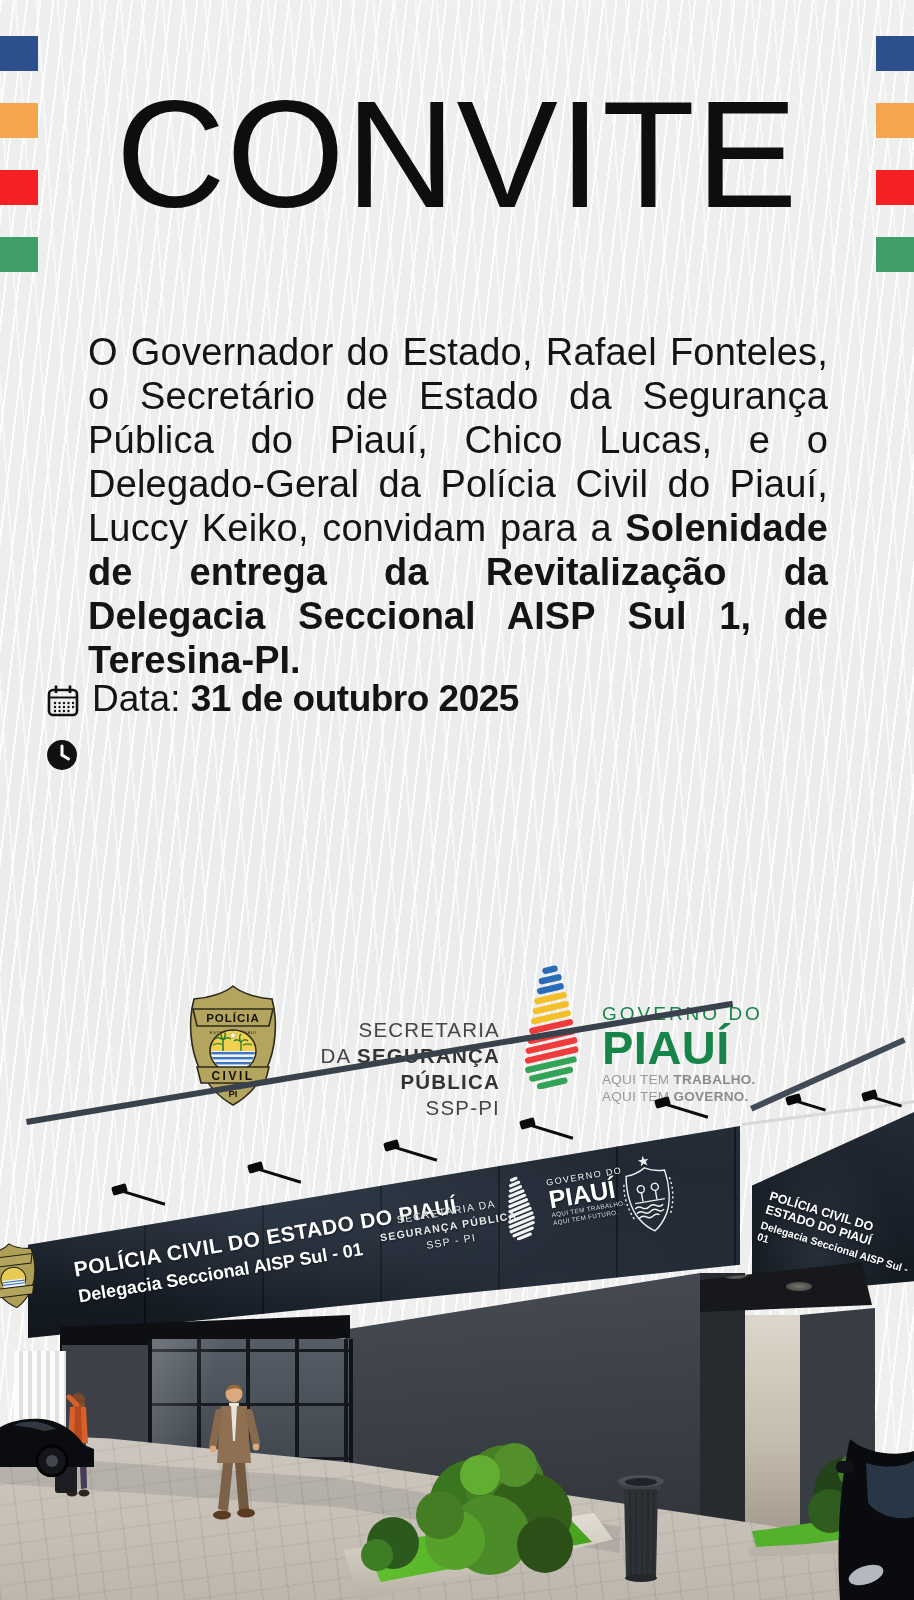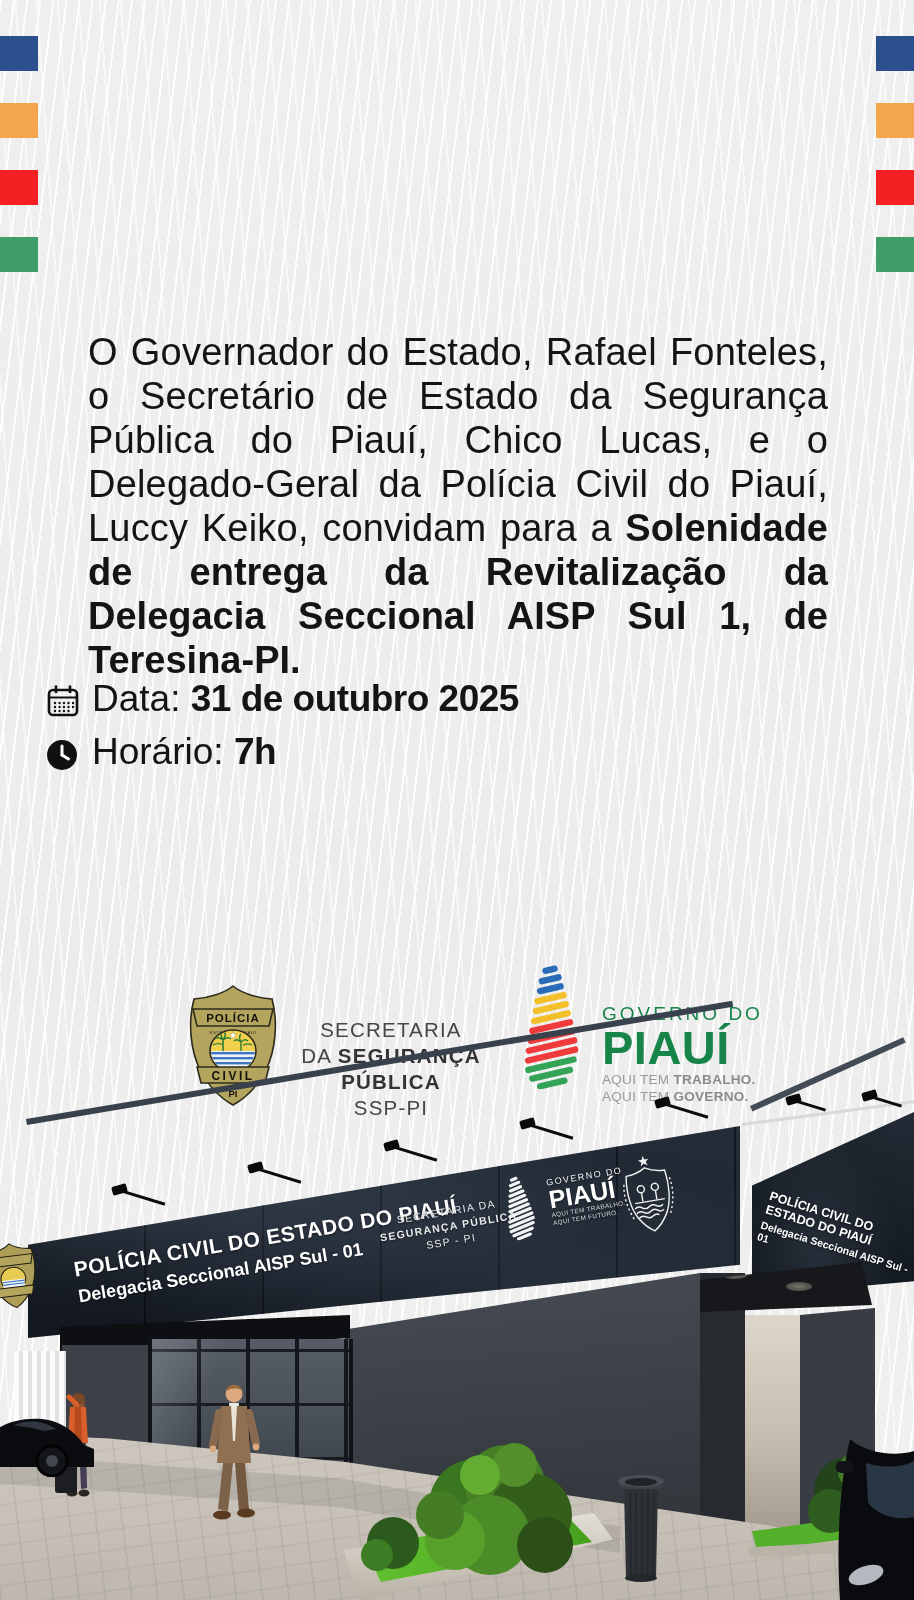--- a/index.html
+++ b/index.html
@@ -23,21 +23,21 @@
 
   .details{position:absolute;left:46px;top:676px;width:800px;font-size:37px;line-height:46px;color:#141414;}
   .drow{display:flex;align-items:flex-start;}
   .dicon{flex:0 0 46px;padding-top:7px;}
   .dtext{flex:1;}
   .dval{font-weight:bold;letter-spacing:-0.5px;}
 
   
   .logos{position:absolute;left:0;top:955px;width:914px;height:160px;}
   .badge-svg{position:absolute;left:183px;top:28px;width:100px;height:126px;}
-  .secretariat{position:absolute;left:282px;top:62px;width:218px;text-align:center;color:#464646;
+  .secretariat{position:absolute;left:282px;top:62px;width:218px;text-align:right;color:#464646;
     font-size:20.5px;line-height:26px;letter-spacing:1.2px;}
   .secretariat .b{font-weight:bold;color:#333;}
   .gov-stripes{position:absolute;left:516px;top:8px;width:82px;height:126px;}
   .gov-text{position:absolute;left:602px;top:48px;width:220px;}
   .gov-l1{font-size:19px;letter-spacing:3px;color:#178549;font-weight:normal;}
   .gov-l2{font-size:47px;font-weight:bold;letter-spacing:.5px;color:#178549;line-height:46px;}
   .gov-small{font-size:13.5px;line-height:17px;color:#9a9a9a;letter-spacing:.3px;}
   .gov-small b{color:#8b8b8b;}
 
   
@@ -142,20 +142,21 @@
     <div class="sq sq-l sq-row3" style="background: rgb(244, 32, 36);"></div>
     <div class="sq sq-l sq-row4" style="background: rgb(63, 158, 105);"></div>
   </div>
   <div>
     <div class="sq sq-r sq-row1" style="background: rgb(44, 79, 142);"></div>
     <div class="sq sq-r sq-row2" style="background: rgb(244, 166, 76);"></div>
     <div class="sq sq-r sq-row3" style="background: rgb(244, 32, 36);"></div>
     <div class="sq sq-r sq-row4" style="background: rgb(63, 158, 105);"></div>
   </div>
 
+  <div class="title">CONVITE</div>
 
   <p class="intro"><span>O Governador do Estado, Rafael Fonteles, o Secretário de Estado da Segurança Pública do Piauí, Chico Lucas, e o Delegado-Geral da Polícia Civil do Piauí, Luccy Keiko, convidam para a </span><b>Solenidade de entrega da Revitalização da Delegacia Seccional AISP Sul 1, de Teresina-PI.</b></p>
 
   <div class="details">
     <div class="drow">
       <span class="dicon">
         <svg width="34" height="34" viewBox="0 0 34 34">
           <rect x="3" y="6" width="28" height="25" rx="4" fill="none" stroke="#111" stroke-width="2.6"></rect>
           <line x1="10" y1="1.5" x2="10" y2="9" stroke="#111" stroke-width="2.6"></line>
           <line x1="24" y1="1.5" x2="24" y2="9" stroke="#111" stroke-width="2.6"></line>
@@ -181,21 +182,20 @@
       <span class="dtext"><span>Data:</span> <span class="dval">31 de outubro 2025</span><br></span>
     </div>
     <div class="drow">
       <span class="dicon">
         <svg width="32" height="32" viewBox="0 0 32 32">
           <circle cx="16" cy="16" r="15" fill="#111"></circle>
           <line x1="16" y1="16" x2="16" y2="7" stroke="#fff" stroke-width="3" stroke-linecap="round"></line>
           <line x1="16" y1="16" x2="22.5" y2="20" stroke="#fff" stroke-width="3" stroke-linecap="round"></line>
         </svg>
       </span>
-      <span class="dtext"><span>Horário:</span> <span class="dval">7h</span></span>
     </div>
   </div>
 
   <div class="logos">
     <svg class="badge-svg" viewBox="0 0 100 126">
       <path d="M50 3 C42 10 26 15 11 16 C5 38 7 66 17 87 C27 106 39 116 50 122 C61 116 73 106 83 87 C93 66 95 38 89 16 C74 15 58 10 50 3 Z" fill="#b3a45e" stroke="#2e2a1c" stroke-width="1.6"></path>
       <polygon points="10,26 90,26 86,43 14,43" fill="#b3a45e" stroke="#2e2a1c" stroke-width="1.6"></polygon>
       <text x="50" y="39" text-anchor="middle" font-size="11.5" font-weight="bold" fill="#141208" letter-spacing="1">POLÍCIA</text>
       <text x="50" y="51" text-anchor="middle" font-size="4.4" fill="#2e2a1c" letter-spacing=".6">ESTADO DO PIAUÍ</text>
       <ellipse cx="50" cy="68" rx="23" ry="21" fill="#f2d14f" stroke="#2e2a1c" stroke-width="1.6"></ellipse>

